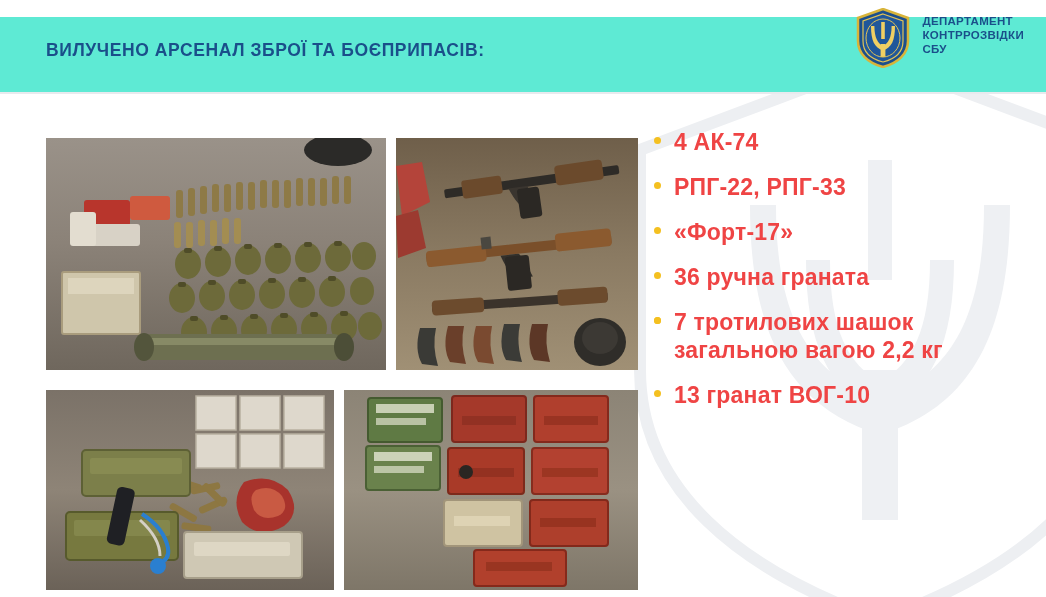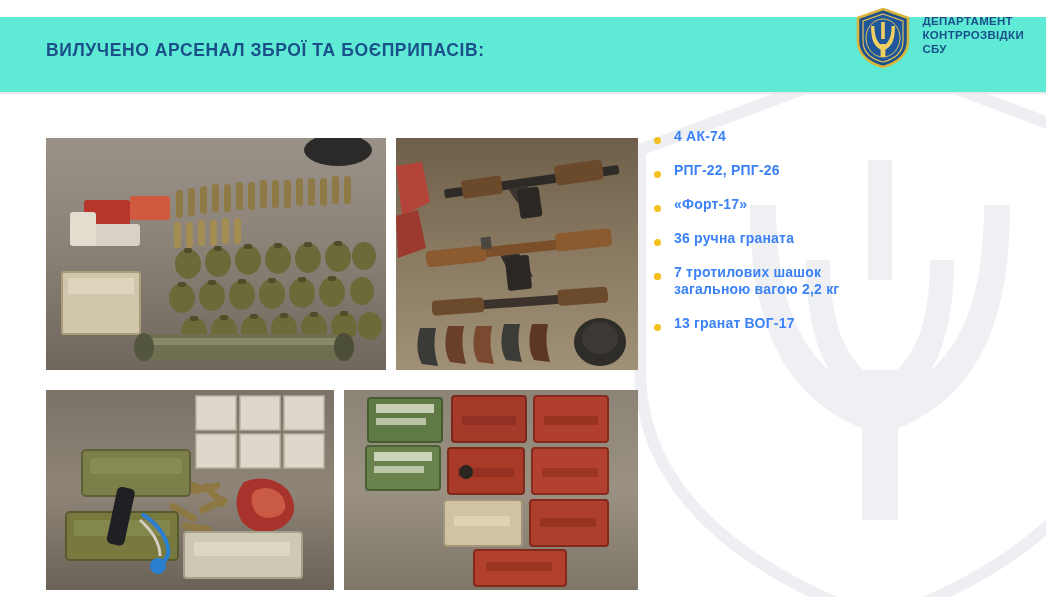--- a/index.html
+++ b/index.html
@@ -107,23 +107,23 @@
     position: absolute;
     left: 652px;
     top: 128px;
     width: 380px;
     z-index: 2;
   }
   .bullet {
     position: relative;
     padding-left: 22px;
     margin-bottom: 17px;
-    font-size: 14px;
+    font-size: 23px;
     font-weight: bold;
-    color: #3b82f6;
+    color: #ef4444;
     line-height: 1.22;
     letter-spacing: 0.2px;
   }
   .bullet:last-child { margin-bottom: 0; }
   .bullet .dot {
     position: absolute;
     left: 2px;
     top: 9px;
     width: 7px;
     height: 7px;
@@ -421,35 +421,35 @@
   </div>
 </div>
 
 <div class="bullets">
   <div class="bullet">
     <span class="dot"></span>
     <span>4 АК-74</span>
   </div>
   <div class="bullet">
     <span class="dot"></span>
-    <span>РПГ-22, РПГ-26</span>
+    <span>РПГ-22, РПГ-33</span>
   </div>
   <div class="bullet">
     <span class="dot"></span>
     <span>«Форт-17»</span>
   </div>
   <div class="bullet">
     <span class="dot"></span>
     <span>36 ручна граната</span>
   </div>
   <div class="bullet">
     <span class="dot"></span>
   </div>
   <div class="bullet">
     <span class="dot"></span>
     <span>7 тротилових шашок</span>
     <span class="line2">загальною вагою 2,2 кг</span>
   </div>
   <div class="bullet">
     <span class="dot"></span>
-    <span>13 гранат ВОГ-17</span>
+    <span>13 гранат ВОГ-10</span>
   </div>
 </div>
 
 </body></html>

